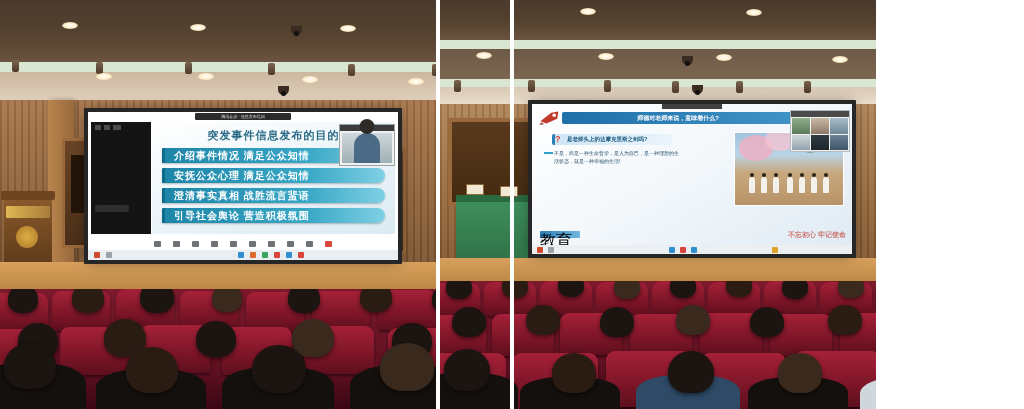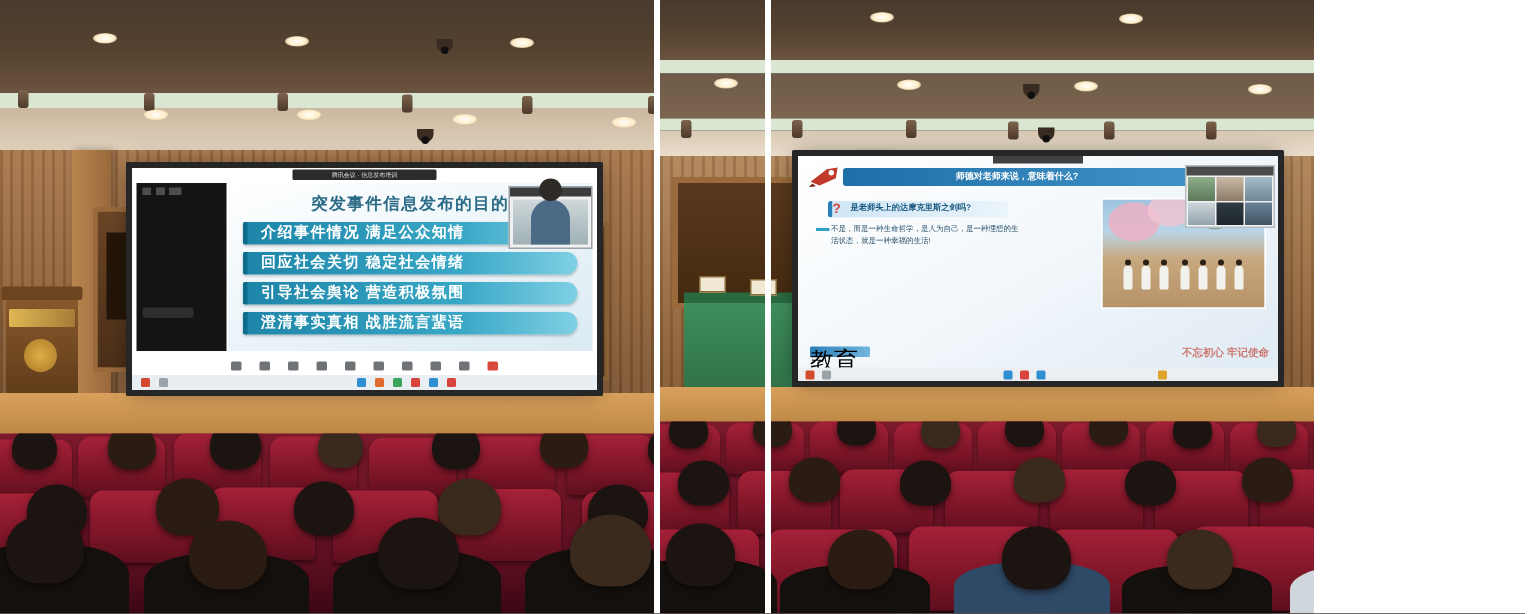--- a/index.html
+++ b/index.html
@@ -224,23 +224,23 @@
 
         <div class="meet-video">
           <div class="meet-video-dots"></div>
           <div class="meet-video-ctl"></div>
         </div>
 
         <div class="slide">
           <div class="slide-title">突发事件信息发布的目的</div>
           <div class="bullets">
             <div class="bullet">介绍事件情况  满足公众知情</div>
-            <div class="bullet">回应社会关切  稳定社会情绪</div>
+            <div class="bullet">安抚公众心理  满足公众知情</div>
+            <div class="bullet">澄清事实真相  战胜流言蜚语</div>
             <div class="bullet">引导社会舆论  营造积极氛围</div>
-            <div class="bullet">澄清事实真相  战胜流言蜚语</div>
           </div>
         </div>
 
         <div class="pip" style="right:3px;top:12px;width:56px;height:42px;">
           <div class="pip-bar"></div>
           <div class="pip-feed">
             <div class="pip-person">
               <div class="pip-head"></div>
             </div>
           </div>

